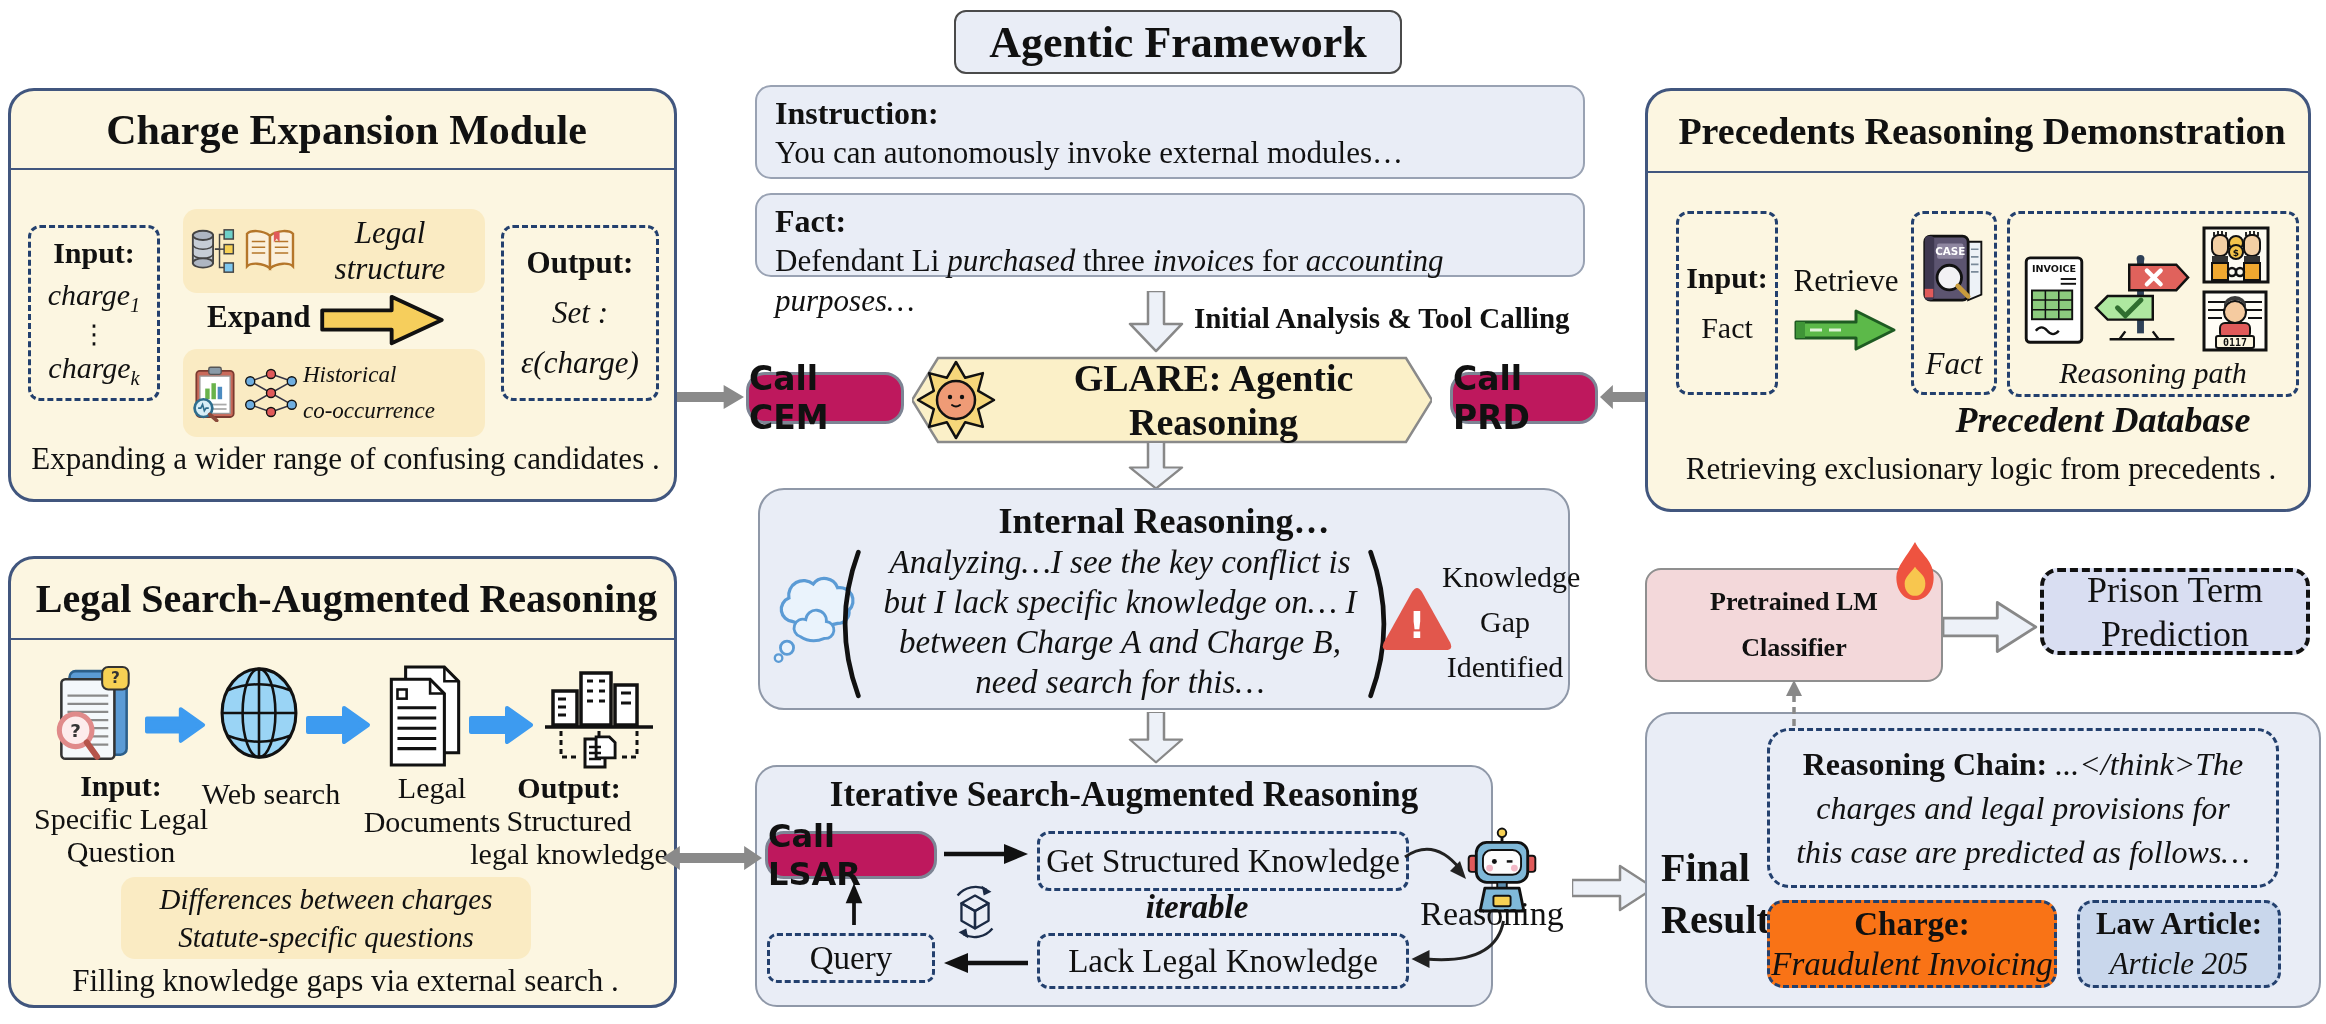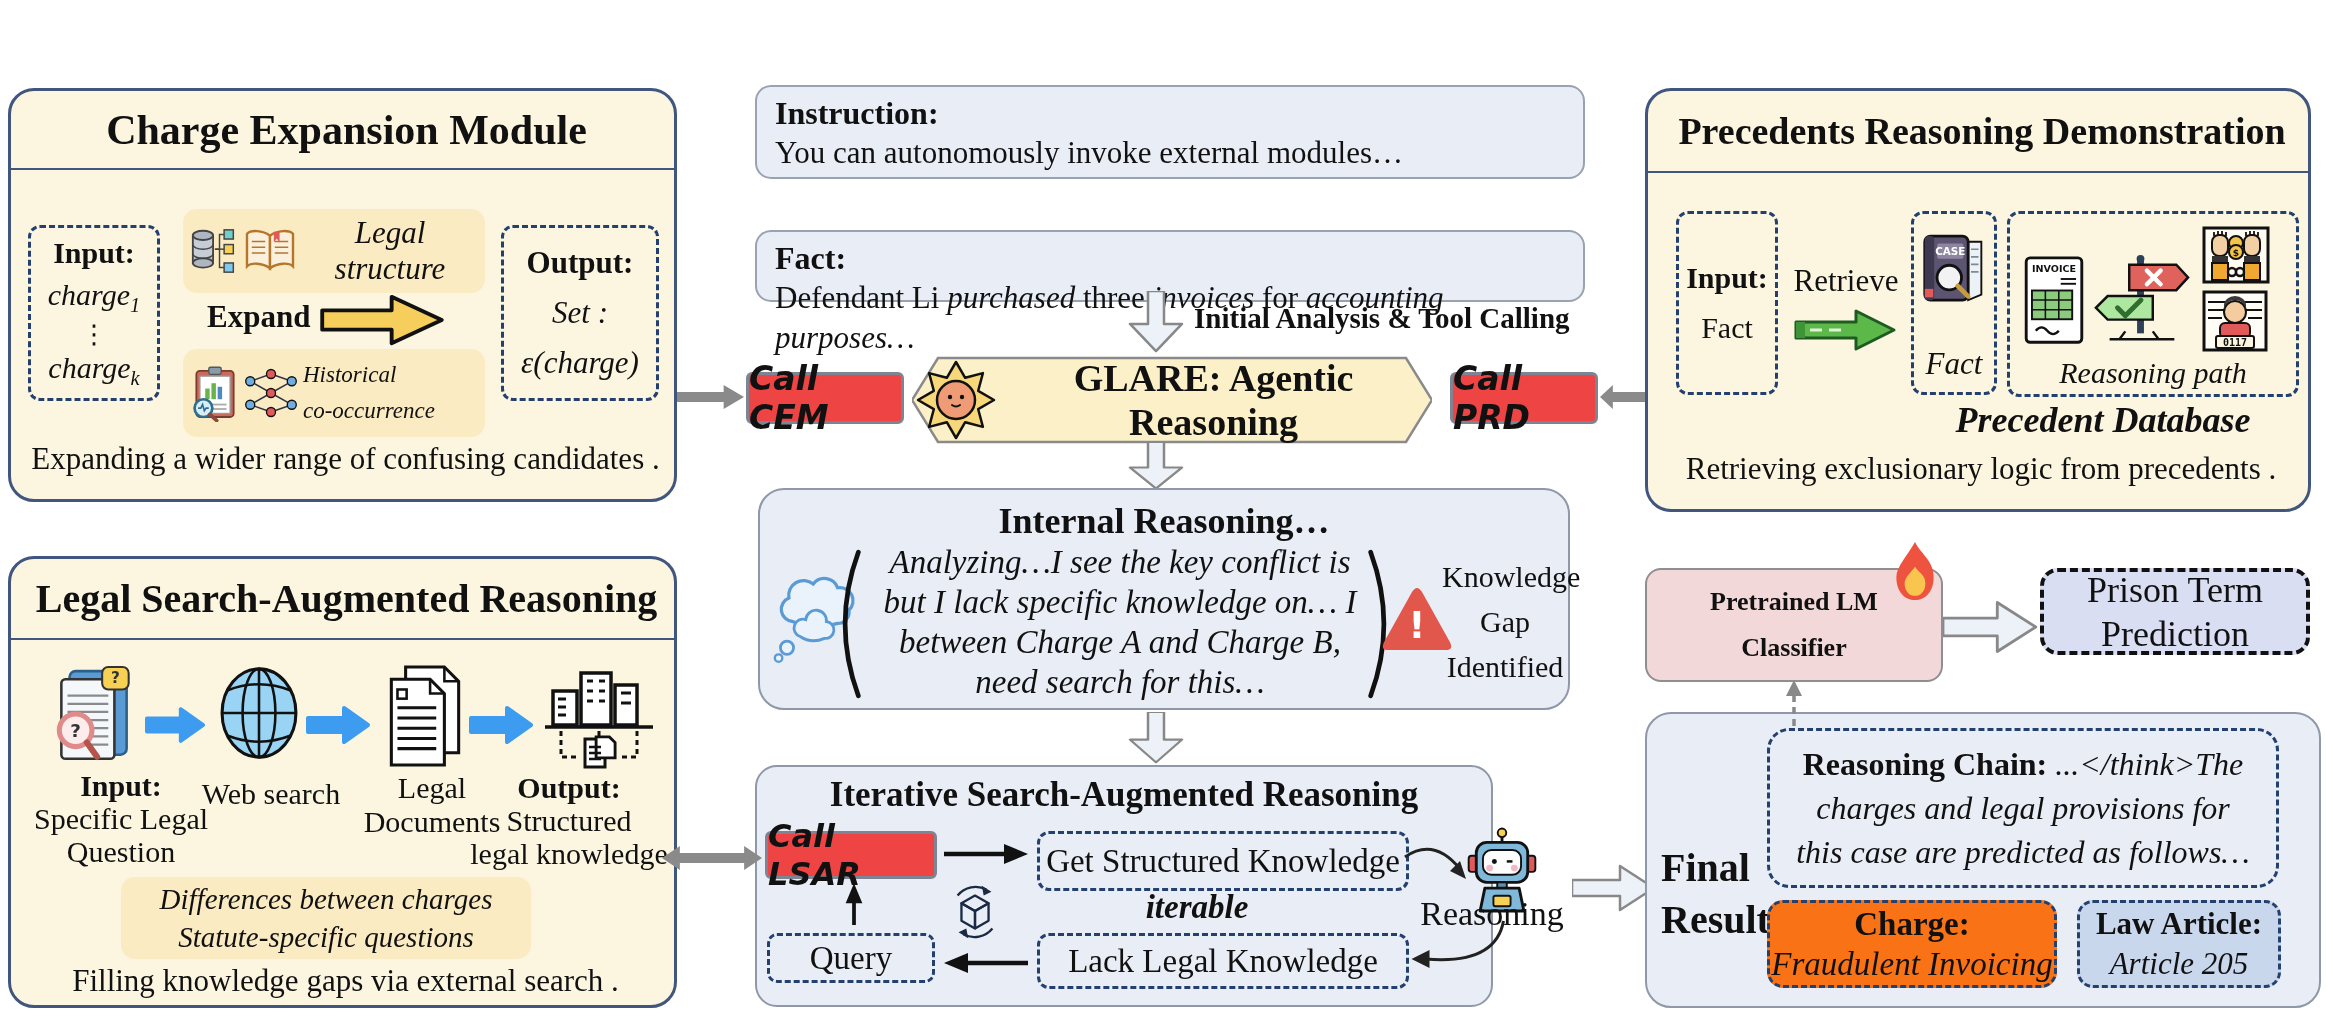--- a/index.html
+++ b/index.html
@@ -5,42 +5,43 @@
   html,body{margin:0;padding:0;background:#ffffff;}
   .canvas{position:relative;width:2326px;height:1024px;background:#ffffff;
     font-family:"Liberation Serif","DejaVu Serif",serif;color:#111;overflow:hidden;}
   .abs{position:absolute;box-sizing:border-box;}
   .mod{background:#FCF6E1;border:3px solid #41567E;border-radius:26px;}
   .mod-head{display:flex;align-items:center;justify-content:center;
     border-bottom:2.5px solid #41567E;font-weight:bold;padding-left:8px;}
   .panel{background:#E9EDF6;border:2px solid #99A2B3;border-radius:16px;}
   .bigpanel{background:#E9EDF6;border:2.5px solid #8F98A8;border-radius:26px;}
   .dash{border:3.5px dashed #23406E;border-radius:12px;}
-  .call{background:#ef4444;border:3px solid #7D8494;border-radius:6px;
+  .call{background:#be185d;border:3px solid #7D8494;border-radius:19px;
     display:flex;align-items:center;justify-content:center;
-    font-family:"DejaVu Sans",sans-serif;font-weight:bold;font-style:italic;}
+    font-family:"DejaVu Sans",sans-serif;font-weight:bold;}
   .hl{background:#FAEBC3;border-radius:14px;}
   .ctr{display:flex;align-items:center;justify-content:center;text-align:center;}
   .col{display:flex;flex-direction:column;align-items:center;}
   .cap{text-align:center;font-size:30px;}
   .b{font-weight:bold;} .i{font-style:italic;}
   sub{font-size:.68em;}
 </style>
 </head>
 <body>
 
 <div class="canvas">
 
+  <div class="abs panel ctr" style="left:954px;top:10px;width:448px;height:64px;border:2.5px solid #4a4a4a;border-radius:12px;font-size:44px;font-weight:bold;">Agentic Framework</div>
 
   <div class="abs panel" style="left:755px;top:85px;width:830px;height:94px;padding:6px 18px;">
     <div class="b" style="font-size:32px;line-height:40px;">Instruction:</div>
     <div style="font-size:31px;line-height:40px;">You can autonomously invoke external modules…</div>
   </div>
 
-  <div class="abs panel" style="left:755px;top:193px;width:830px;height:72px;padding:6px 18px;margin-top:37px;">
+  <div class="abs panel" style="left:755px;top:193px;width:830px;height:84px;padding:6px 18px;">
     <div class="b" style="font-size:32px;line-height:40px;">Fact:</div>
     <div style="font-size:31px;line-height:40px;"><span>Defendant Li </span><span class="i">purchased</span><span> three </span><span class="i">invoices</span><span> for </span><span class="i">accounting purposes…</span></div>
   </div>
 
   <svg class="abs" style="left:1128px;top:291px;" width="56" height="62" viewBox="0 0 56 64" preserveAspectRatio="none">
     <polygon points="20,0 36,0 36,34 54,34 28,62 2,34 20,34" fill="#EDF1F8" stroke="#888" stroke-width="2.5" stroke-linejoin="round"></polygon>
   </svg>
   <div class="abs b" style="left:1194px;top:302px;width:430px;font-size:29px;white-space:nowrap;">Initial Analysis &amp; Tool Calling</div>
 
   <svg class="abs" style="left:630px;top:381px;" width="114" height="32" viewBox="0 0 112 32" preserveAspectRatio="none">

